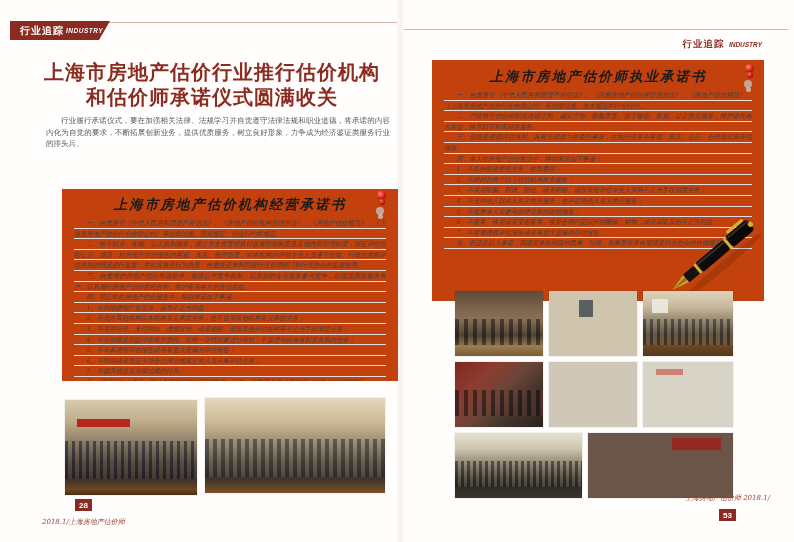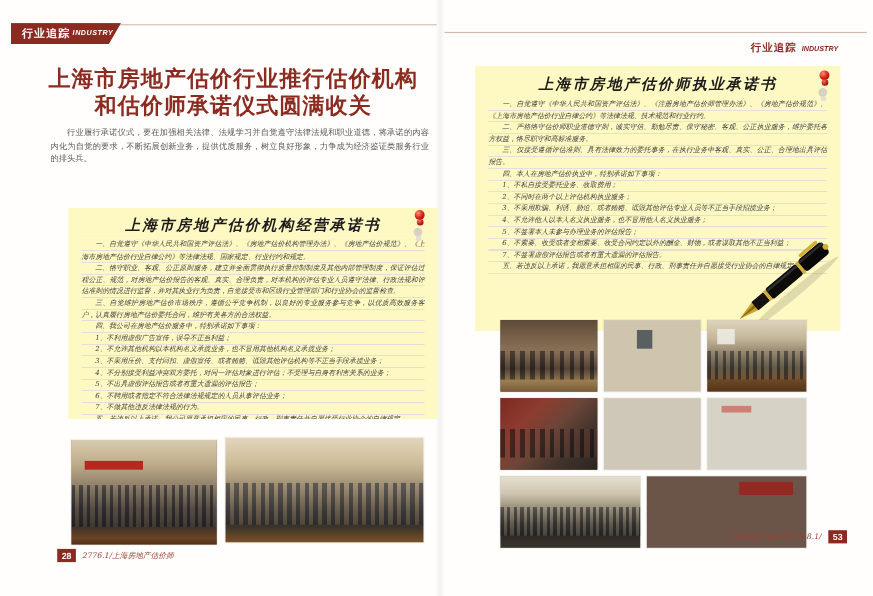--- a/index.html
+++ b/index.html
@@ -21,21 +21,21 @@
   .hdr-right .en{font-size:6.5px;font-style:italic;font-weight:bold;}
 
   
   .main-title{position:absolute;left:34px;top:60px;width:356px;text-align:center;
               color:#8c2b20;font-weight:800;font-size:20px;line-height:25px;letter-spacing:1px;}
   .intro{position:absolute;left:46px;top:115px;width:344px;font-size:7.5px;line-height:11.6px;
          color:#5a5a5a;text-align:justify;}
   .intro p{margin:0;text-indent:2em;}
 
   
-  .cert{position:absolute;background:#fef9c3;box-sizing:border-box;overflow:hidden;
+  .cert{position:absolute;background:#c2410c;box-sizing:border-box;overflow:hidden;
         font-family:"DejaVu Serif","Liberation Serif",serif;}
   .cert-l{left:62px;top:189px;width:336px;height:192px;padding:5px 12px 0;}
   .cert-r{left:432px;top:60px;width:332px;height:241px;padding:6px 12px 0;}
   .cert-title{font-size:13.5px;font-weight:bold;font-style:italic;color:#1b1b1b;
               text-align:center;letter-spacing:2px;margin:2px 0 4px;}
   .cert-body{font-size:6.3px;line-height:10.6px;color:#3f3f3f;font-style:italic;text-align:justify;
              background:repeating-linear-gradient(to bottom,transparent 0,transparent 9.6px,#e3dfda 9.6px,#e3dfda 10.6px);}
   .cert-body div{text-indent:2em;}
 
   
@@ -100,22 +100,22 @@
   .pr12{left:549px;top:291px;width:88px;height:65px;}
   .pr13{left:643px;top:291px;width:90px;height:65px;}
   .pr21{left:455px;top:362px;width:88px;height:65px;}
   .pr22{left:549px;top:362px;width:88px;height:65px;}
   .pr23{left:643px;top:362px;width:90px;height:65px;}
   .pr31{left:455px;top:433px;width:127px;height:65px;}
   .pr32{left:588px;top:433px;width:145px;height:65px;}
 
   
   .footer{position:absolute;display:flex;align-items:center;gap:6px;}
-  .footer-l{left:52px;top:499px;}
-  .footer-r{right:24px;top:482px;}
+  .footer-l{left:42px;top:499px;flex-direction:column;}
+  .footer-r{right:24px;top:493px;flex-direction:column;}
   .pagenum{width:17px;height:12px;background:#8b2a21;color:#fff;font-size:8px;font-weight:bold;
            display:flex;align-items:center;justify-content:center;}
   .mag{font-size:7px;font-style:italic;color:#9b4434;font-family:"DejaVu Serif","Liberation Serif",serif;}
 </style>
 </head>
 <body>
 
 <div class="spread">
   <div class="gutter"></div>
 
@@ -157,21 +157,21 @@
         <div>7、不做其他违反法律法规的行为。</div>
         <div>五、若违反以上承诺，我公司愿意承担相应的民事、行政、刑事责任并自愿接受行业协会的自律规定。</div>
       </div>
     </div>
 
     <div class="photo crowd ph-hall pl1"></div>
     <div class="photo crowd ph-hall2 pl2"></div>
 
     <div class="footer footer-l">
       <div class="pagenum">28</div>
-      <div class="mag">2776.1/上海房地产估价师</div>
+      <div class="mag">2018.1/上海房地产估价师</div>
     </div>
   </div>
 
   <div>
     <div class="topline-right"></div>
     <div class="hdr-right">
       <span class="cn">行业追踪</span>
       <span class="en">INDUSTRY</span>
     </div>
 

